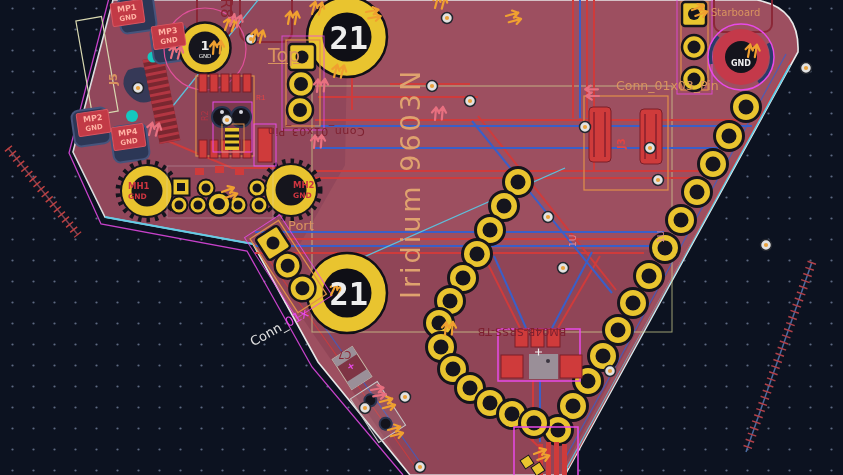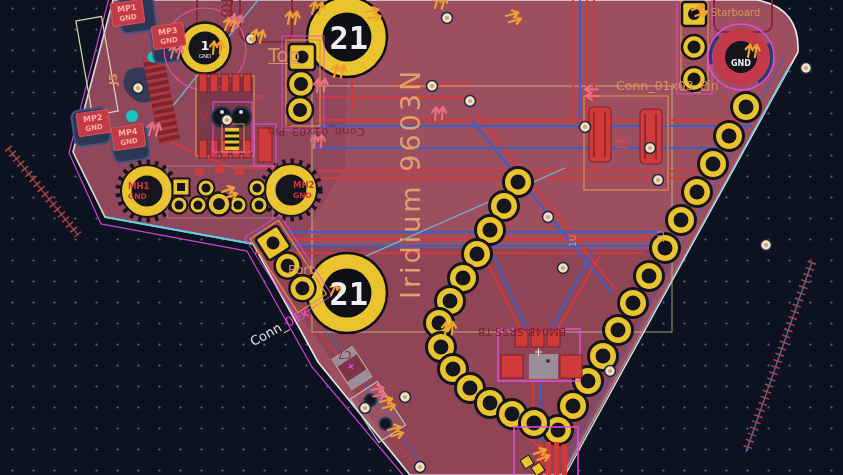--- a/index.html
+++ b/index.html
@@ -351,21 +351,21 @@
     <use href="#arr" transform="translate(317,92) rotate(-40)"></use>
         <use href="#arr" transform="translate(314,148) rotate(-40)"></use>
     <use href="#arr" transform="translate(599,96) rotate(-135)"></use>
         <use href="#arr" transform="translate(230,26) rotate(-25)"></use>
     <use href="#arr" transform="translate(371,390) rotate(35)"></use>
         <use href="#arr" transform="translate(435,120) rotate(-40)"></use>
   </g>
 </svg>
 
 <span class="txt silk" style="left:268px;top:46px;font-size:19px;text-decoration:underline;">Top</span>
-<span class="txt silk" style="left:288px;top:219px;font-size:13px;margin-top:44px;">Port</span>
+<span class="txt silk" style="left:288px;top:219px;font-size:13px;">Port</span>
 <span class="txt silk" style="left:711px;top:8px;font-size:10px;">Starboard</span>
 <span class="txt silk" style="left:616px;top:80px;font-size:12.5px;">Conn_01x03_Pin</span>
 <span class="txt flip" style="left:255px;top:126px;width:122px;text-align:center;font-size:11px;color:#7e2130;letter-spacing:.5px;">Conn_01x03_Pin</span>
 <span class="txt rot90ccw" style="left:397px;top:299px;font-size:27px;letter-spacing:3px;color:#dfa26e;">Iridium 9603N</span>
 <span class="txt flip" style="left:458px;top:326px;width:128px;text-align:center;font-size:11px;color:#7e2130;">BM04B-SRSS-TB</span>
 <span class="txt" style="left:248px;top:337px;transform:rotate(-29deg);transform-origin:0 0;font-size:13px;"><span style="color:#e0e0e0;">Conn_</span><span style="color:#e84ae8;">01x</span></span>
 <span class="txt rot90cw" style="left:233px;top:-2px;font-size:15px;color:#8a2433;">R8</span>
 <span class="txt rot90ccw silk" style="left:108px;top:85px;font-size:11px;font-weight:bold;">J5</span>
 <span class="txt rot90ccw" style="left:617px;top:149px;font-size:10px;font-weight:bold;color:#e04545;">J3</span>
 <span class="txt rot90ccw" style="left:202px;top:121px;font-size:8px;color:#b03545;">R2</span>

